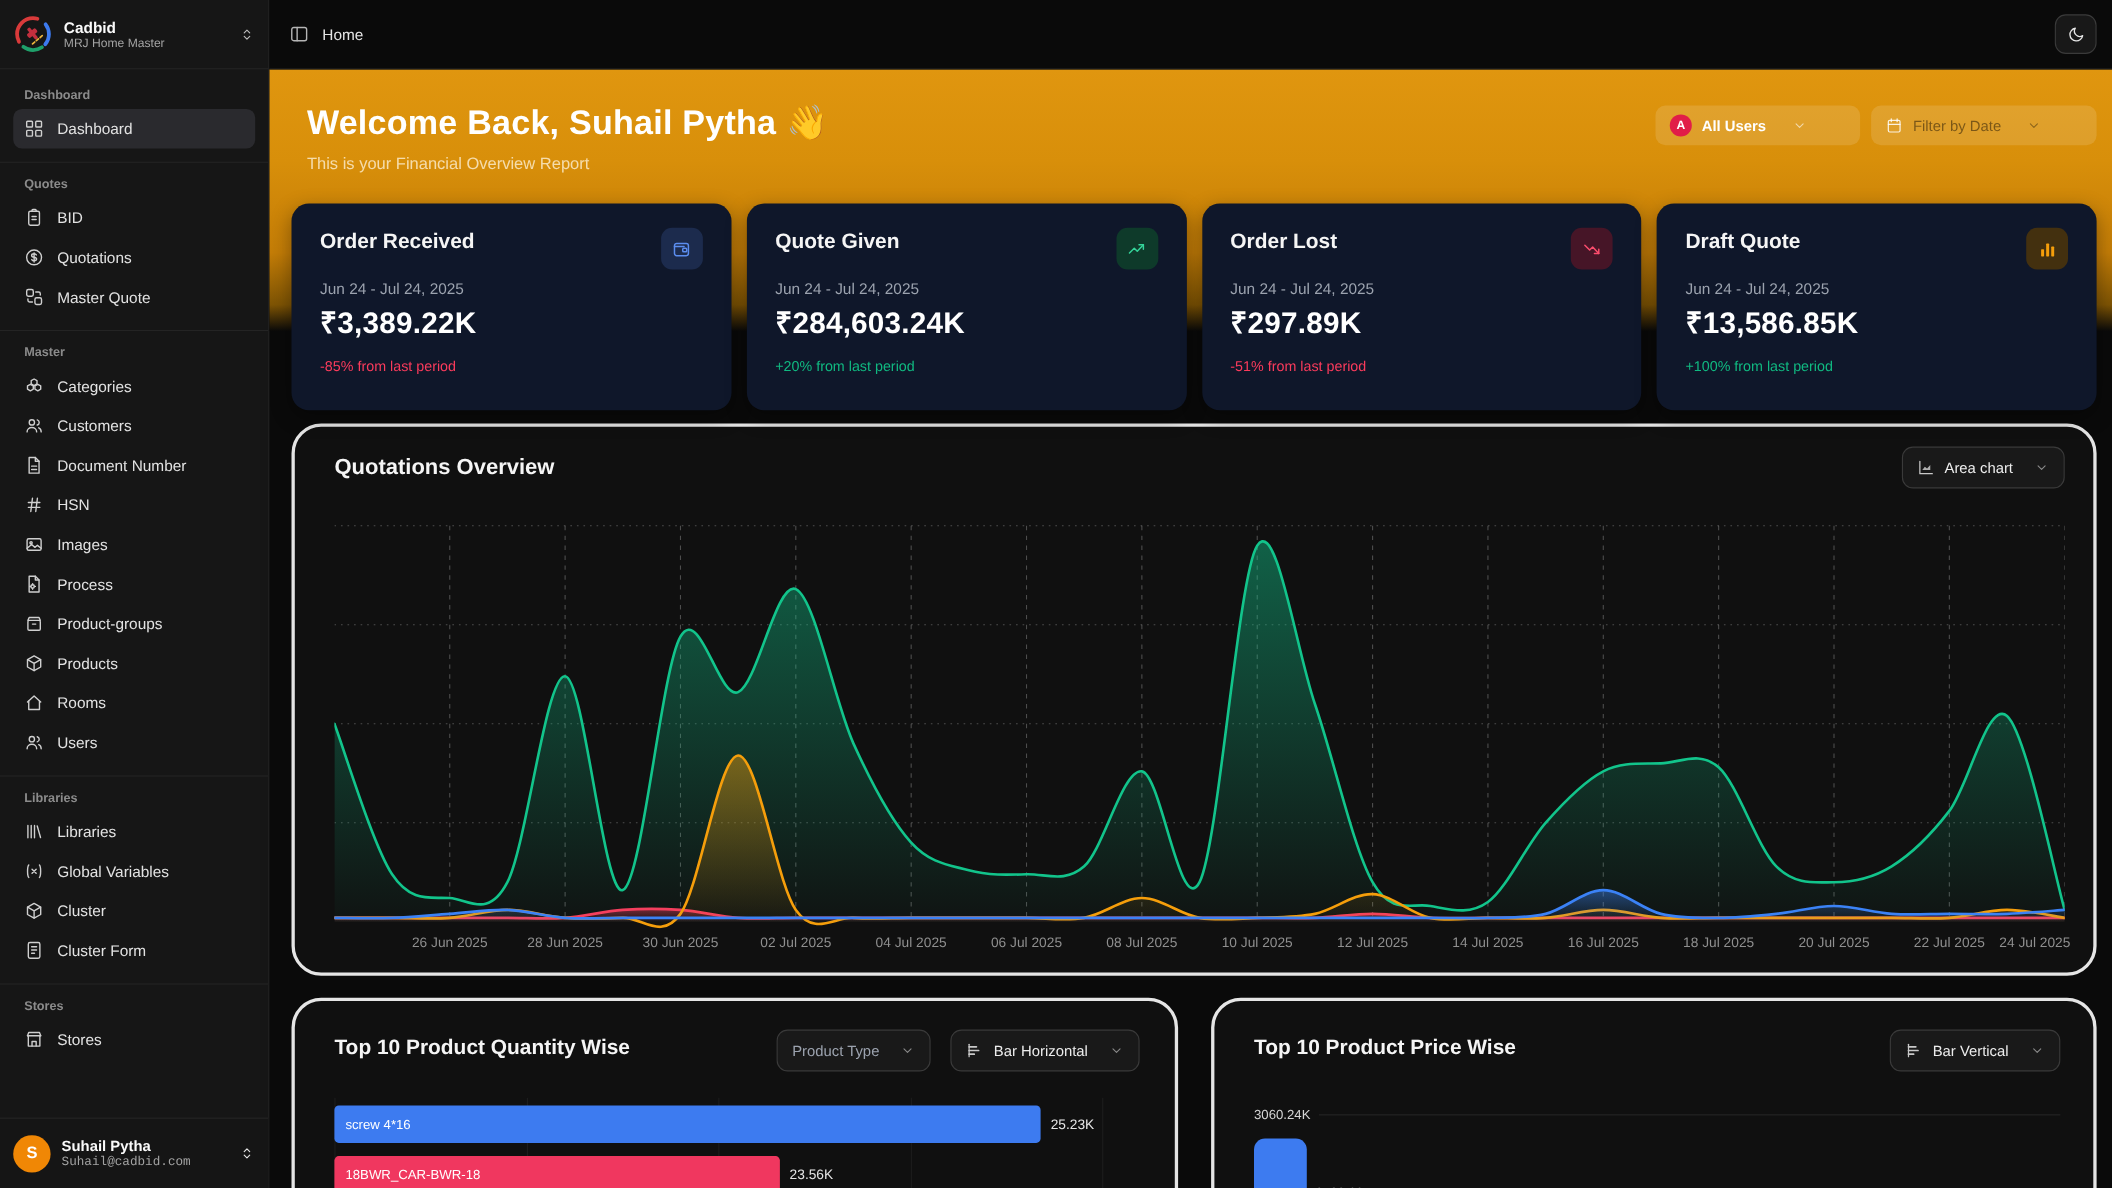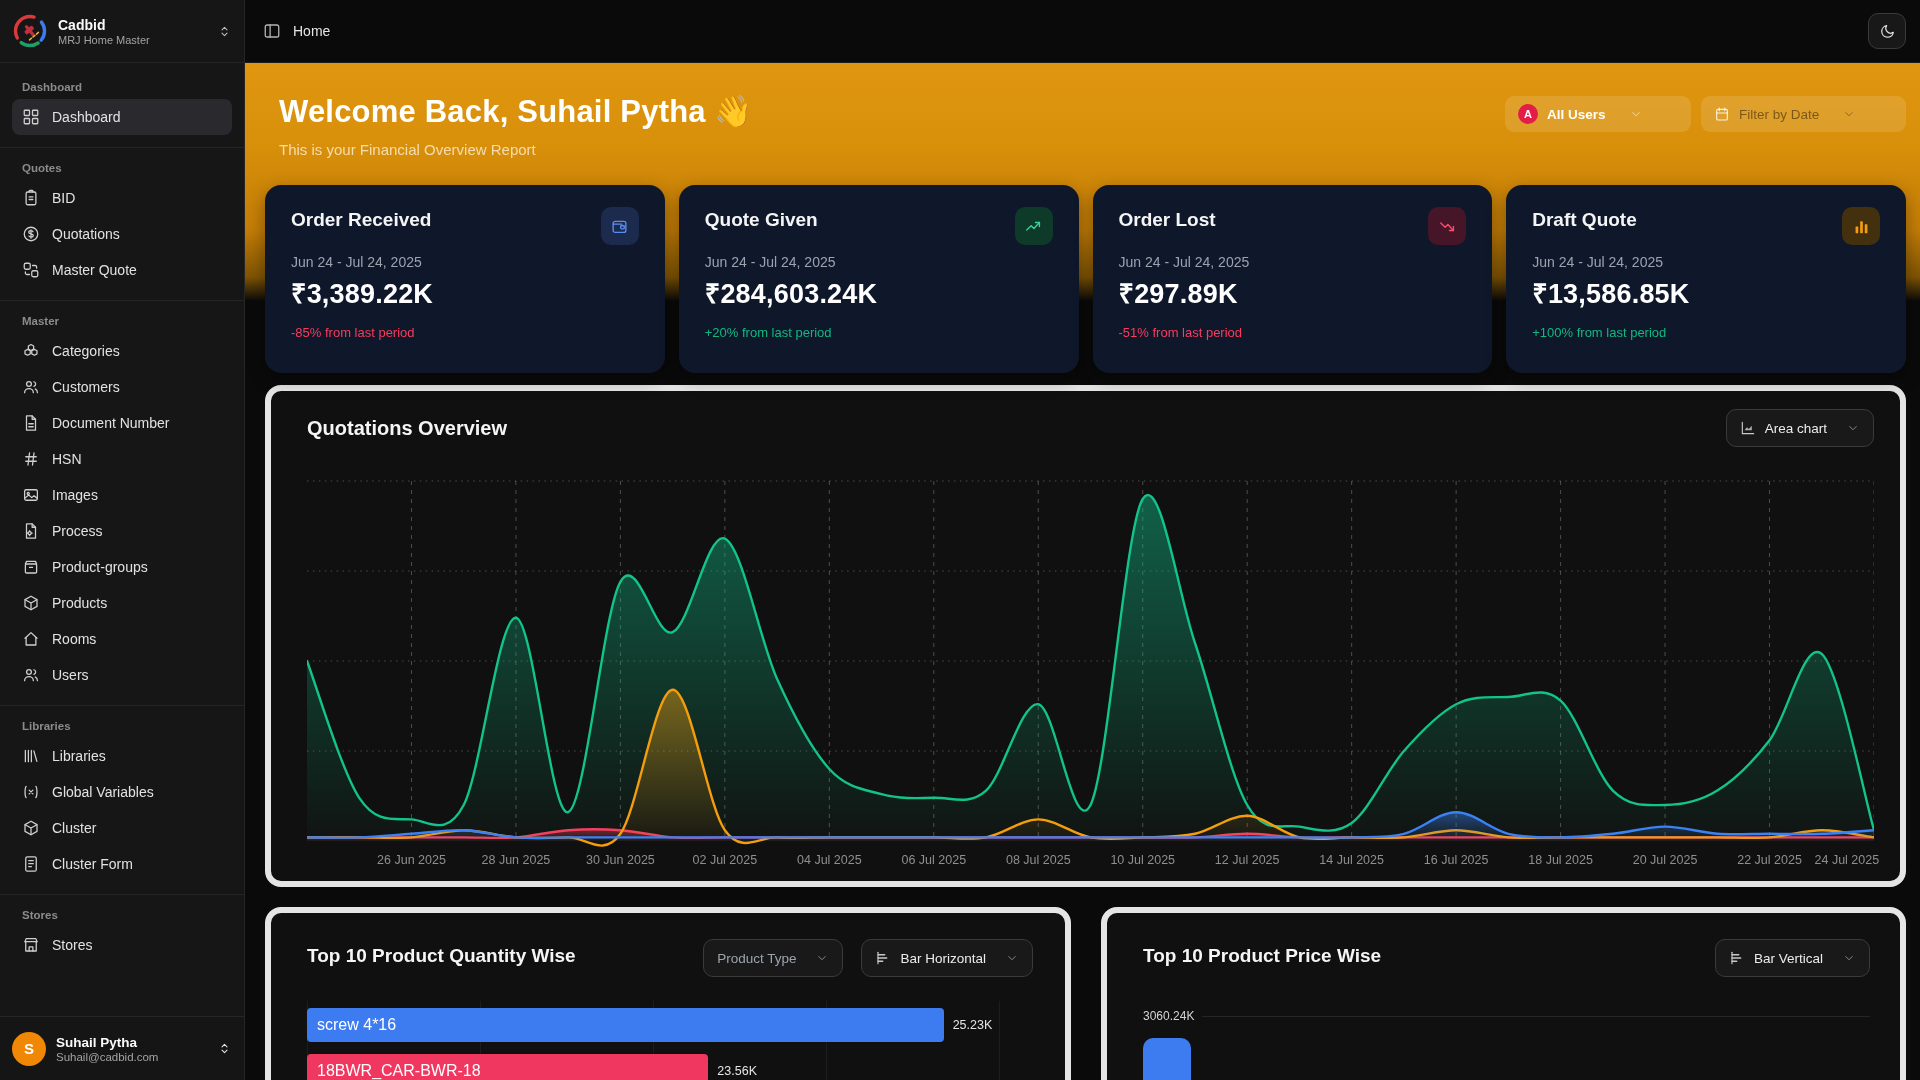--- a/index.html
+++ b/index.html
@@ -24,21 +24,21 @@
   .sb-item .icn { color:#cfcfcf; }
   .sb-div { border-top:1px solid #242424; margin:12px -12px 6px -12px; }
   .icn { display:inline-flex; width:18px; height:18px; flex:0 0 auto; }
   .icn svg { width:100%; height:100%; }
   .icn.sm { width:15px; height:15px; }
   .sb-foot { position:absolute; left:0; right:0; bottom:0; height:64px; background:#151515;
     border-top:1px solid #262626; display:flex; align-items:center; padding:0 12px; gap:10px; }
   .avatar { width:34px; height:34px; border-radius:50%; background:#f08705; color:#fff;
     font-weight:bold; font-size:15px; display:flex; align-items:center; justify-content:center; }
   .sb-foot .u1 { font-size:13.5px; font-weight:bold; color:#fafafa; }
-  .sb-foot .u2 { font-size:11.5px; color:#a3a3a3; margin-top:1px; }
+  .sb-foot .u2 { font-size:11.5px; color:#a3a3a3; margin-top:1px;font-family:Liberation Mono, monospace; }
   .sb-foot .meta { flex:1; min-width:0; }
 
   
   .main { position:absolute; left:245px; top:0; right:0; height:1080px; background:#0a0a0a; }
   .topbar { position:absolute; left:0; top:0; right:0; height:63px; background:#0a0a0a;
     border-bottom:1px solid #1e1e1e; display:flex; align-items:center; padding:0 14px 0 18px; gap:12px; z-index:5; }
   .topbar .icn { color:#b5b5b5; }
   .topbar .pg { font-size:14px; color:#e5e5e5; }
   .theme-btn { margin-left:auto; width:38px; height:36px; border:1px solid #3a3a3a; background:#181818;
     border-radius:10px; display:flex; align-items:center; justify-content:center; cursor:pointer; }
@@ -70,21 +70,21 @@
   .icon-box { width:38px; height:38px; border-radius:10px; display:flex; align-items:center;
     justify-content:center; margin-top:-2px; }
   .icon-box .icn { width:19px; height:19px; }
   .card .period { font-size:14px; color:#9ca3af; margin-top:9px; }
   .card .value { font-size:27px; font-weight:bold; color:#fff; margin-top:4px; letter-spacing:0.2px; }
   .card .change { font-size:13px; margin-top:14px; }
   .card .change.down { color:#fb3b5c; }
   .card .change.up { color:#10b981; }
 
   
-  .panel { background:#101010; border:6px solid #e5e5e5; border-radius:16px; position:absolute; }
+  .panel { background:#101010; border:3px solid #e5e5e5; border-radius:27px; position:absolute; }
   .overview { left:20px; right:14px; top:385px; height:502px; }
   .ov-title { position:absolute; left:36px; top:26px; font-size:20px; font-weight:bold; color:#f5f5f5; }
   .select { display:flex; align-items:center; gap:9px; height:38px; padding:0 13px;
     background:#191919; border:1px solid #3a3a3a; border-radius:10px; cursor:pointer; }
   .select .icn { width:16px; height:16px; color:#c9c9c9; }
   .select .lbl { font-size:13.5px; color:#ececec; }
   .select .lbl.muted { color:#9ca3af; }
   .select .chev { width:14px; height:14px; color:#8a8a8a; margin-left:10px; }
   .ov-select { position:absolute; right:26px; top:18px; }
   .chart-wrap { position:absolute; left:36px; right:26px; top:78px; height:378px; }
@@ -94,21 +94,21 @@
 
   
   .panel.qty { left:20px; top:907px; width:806px; height:420px; }
   .panel.price { left:856px; right:14px; top:907px; height:420px; }
   .bp-title { position:absolute; left:36px; top:32px; font-size:19px; font-weight:bold; color:#f5f5f5; }
   .qty-selects { position:absolute; right:32px; top:26px; display:flex; gap:18px; }
   .price-select { position:absolute; right:30px; top:26px; }
   .hbars { position:absolute; left:36px; right:66px; top:95px; }
   .hbar-row { position:relative; height:34px; margin-bottom:12px; display:flex; align-items:center; }
   .hbar { height:34px; border-radius:4px; display:flex; align-items:center; padding:0 10px; }
-  .hbar .blabel { font-size:16px; color:#fff; white-space:nowrap; }
+  .hbar .blabel { font-size:12px; color:#fff; white-space:nowrap; }
   .hbar-val { font-size:12.5px; color:#e5e5e5; margin-left:9px; }
   .hgrid { position:absolute; left:36px; right:66px; top:88px; height:332px; }
   .hgrid i { position:absolute; top:0; bottom:0; width:1px; background:#1d1d1d; }
   .vax-row { position:absolute; left:36px; right:30px; top:96px; display:flex; align-items:center; gap:8px; }
   .vax-row .tick { font-size:12px; color:#d4d4d4; white-space:nowrap; }
   .vax-row .line { flex:1; height:1px; background:#262626; }
   .vbar { position:absolute; left:36px; top:125px; width:48px; height:300px;
     background:#3d7bf0; border-radius:10px 10px 0 0; }
   .vax2 { position:absolute; left:92px; top:167px; font-size:12px; color:#d4d4d4; }
 </style>

